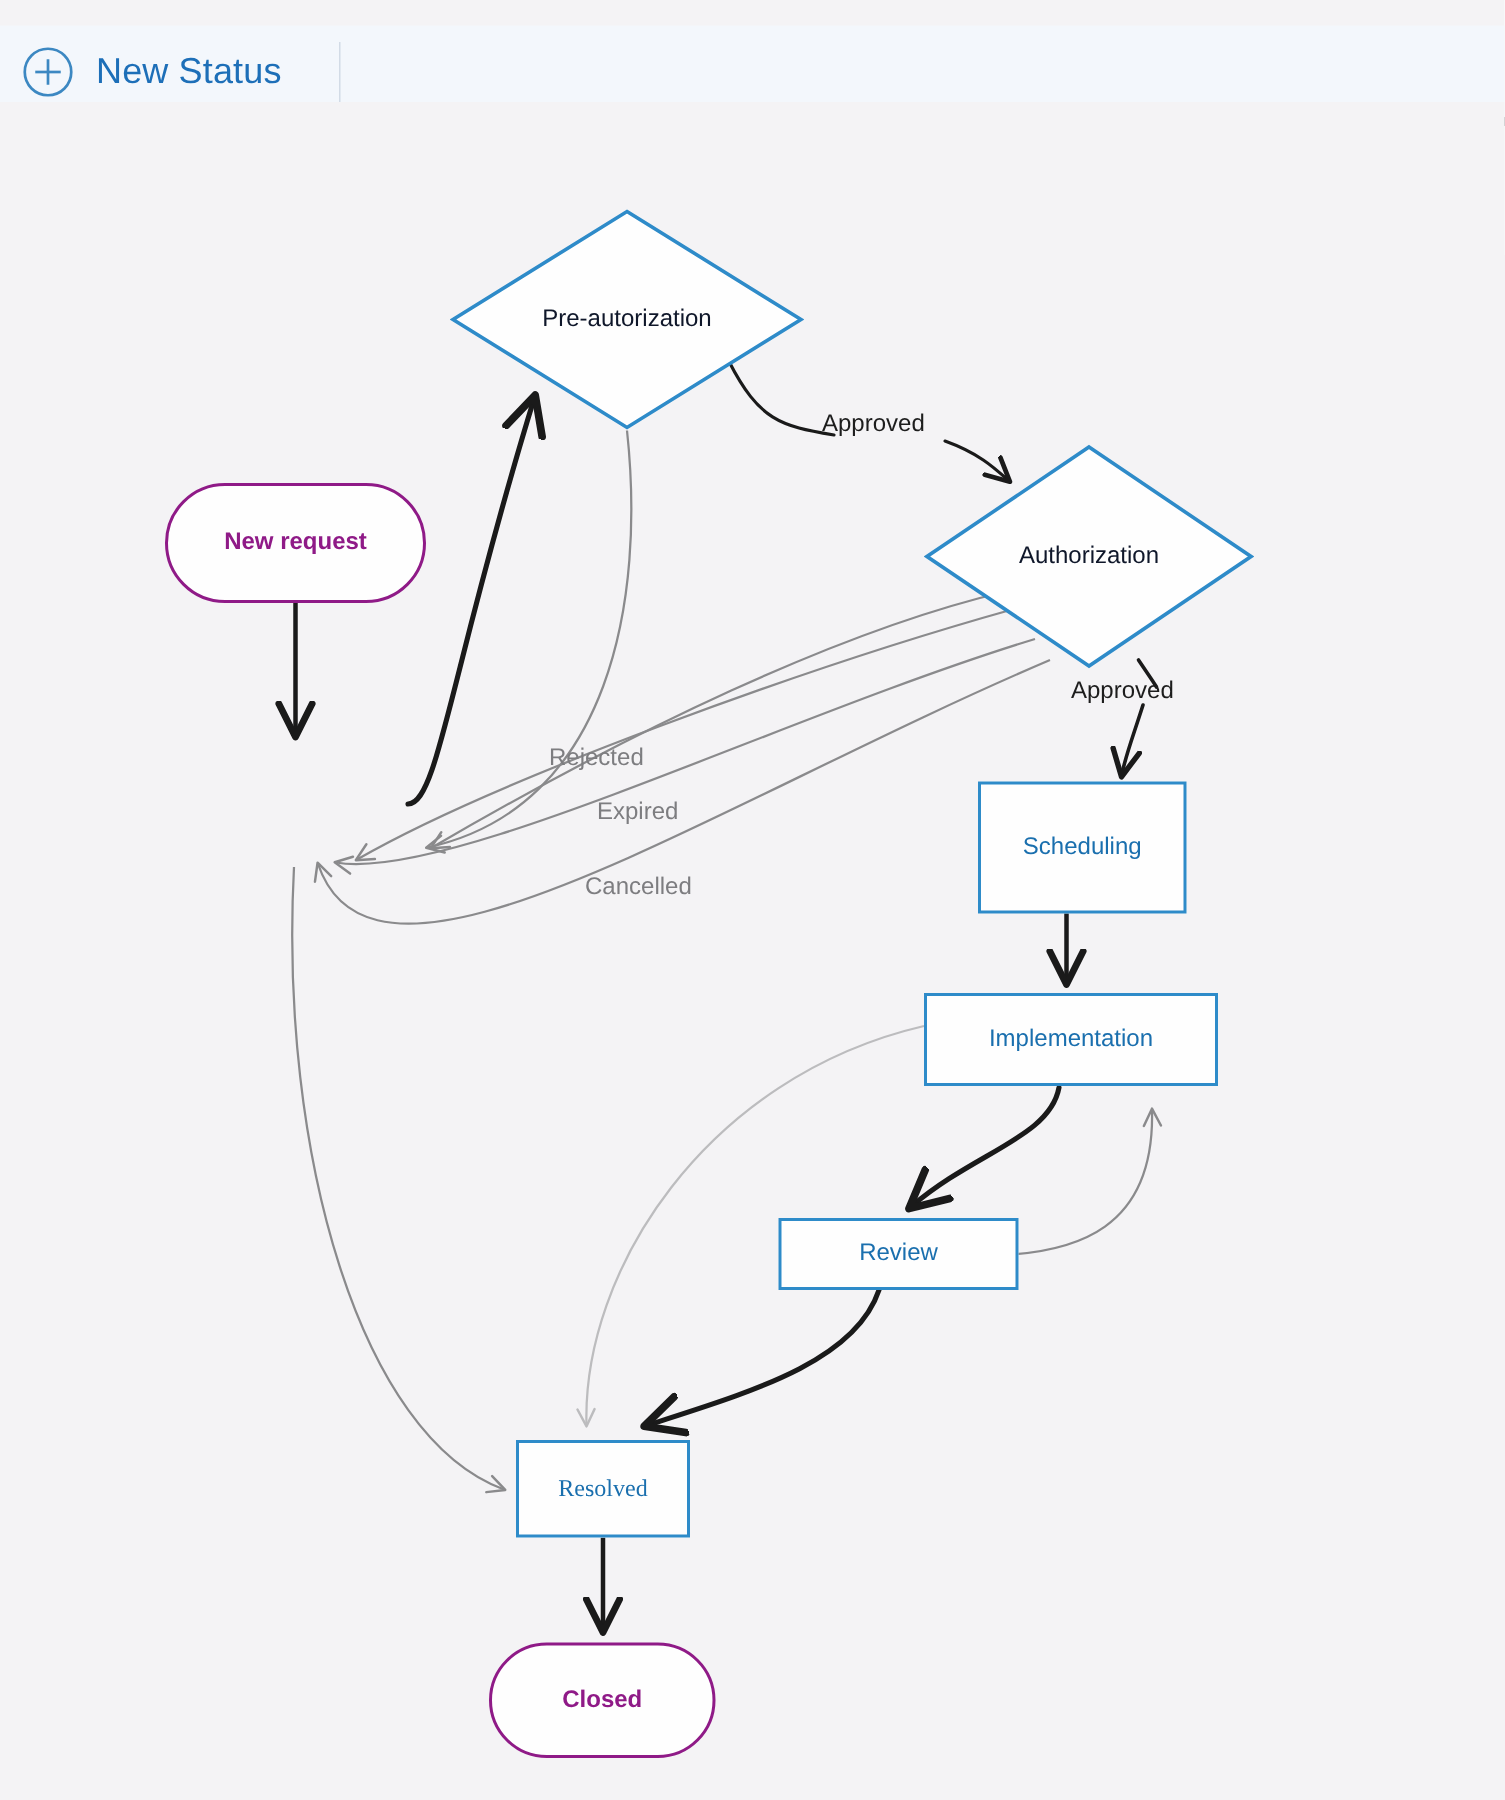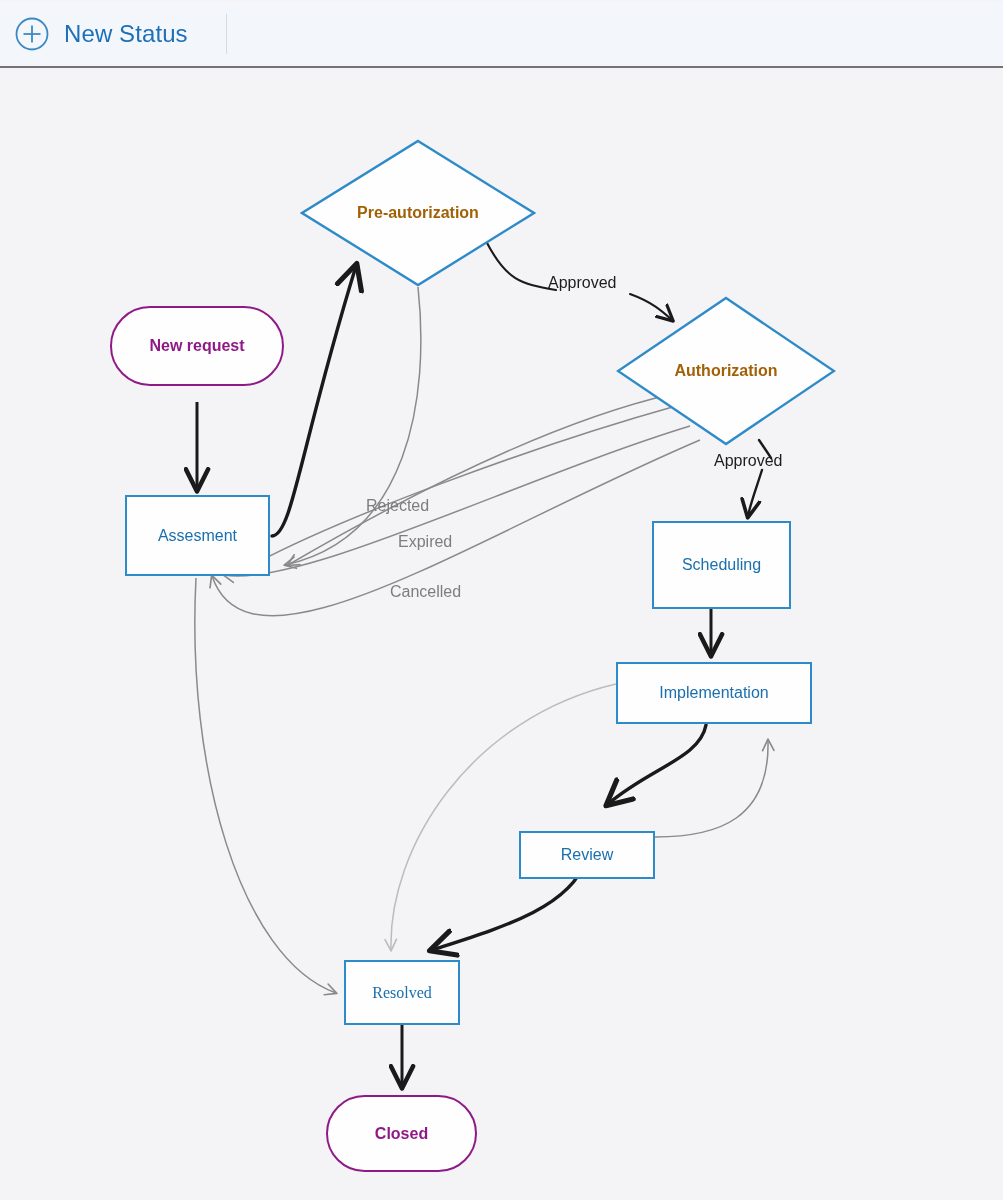--- a/index.html
+++ b/index.html
@@ -16,25 +16,25 @@
   #app {
     position: relative;
     width: 1003px;
     height: 1200px;
     background: #f4f3f5;
   }
 
   
   #toolbar {
     position: absolute;
-    left: 0; top: 2px;
+    left: 0; top: 17px;
     width: 1003px;
     height: 67px;
     background: #f3f7fc;
-    border-bottom: 3px solid #737373;
+    border-bottom: 6px solid #737373;
     display: flex;
     align-items: center;
     box-sizing: border-box;
   }
   .tb-action {
     display: flex;
     align-items: center;
     height: 100%;
     cursor: pointer;
     user-select: none;
@@ -107,22 +107,22 @@
 
   .node.diamond { background: transparent; border: none; }
   .node.diamond .diamond-shape {
     position: absolute;
     left: 0; top: 0;
     width: 100%;
     height: 100%;
   }
   .node.diamond .node-label {
     position: relative;
-    color: #a16207;
-    font-weight: bold;
+    color: #0f172a;
+    font-weight: normal;
     z-index: 2;
   }
 
   
   .edge-label {
     position: absolute;
     font-size: 16px;
     white-space: nowrap;
     pointer-events: none;
   }
@@ -194,51 +194,48 @@
 
       <path d="M586,792 C 570,840 500,860 432,882" fill="none" stroke="#1a1a1a" stroke-width="3.4" stroke-linecap="round" marker-end="url(#ah-dark)"></path>
 
       <path d="M616,616 C 470,650 388,780 391,882" fill="none" stroke="#bcbcbe" stroke-width="1.5" marker-end="url(#ah-gray-light)"></path>
 
       <path d="M196,510 C 186,700 240,890 336,925" fill="none" stroke="#8a8a8c" stroke-width="1.5" marker-end="url(#ah-gray)"></path>
 
       <path d="M402,957 L402,1018" fill="none" stroke="#1a1a1a" stroke-width="3" marker-end="url(#ah-dark)"></path>
     </svg>
 
-    <div class="node terminal" style="left:110px; top:238px; width:174px; height:80px;">
+    <div class="node terminal" style="left:110px; top:254px; width:174px; height:80px;">
       <span class="node-label">New request</span>
     </div>
 
     <div class="node diamond" style="left:300px; top:71px; width:236px; height:148px;">
       <svg class="diamond-shape" viewBox="0 0 236 148" preserveAspectRatio="none">
         <polygon points="118,2 234,74 118,146 2,74" fill="#fefefe" stroke="#2e8bc9" stroke-width="2.4"></polygon>
       </svg>
       <span class="node-label">Pre-autorization</span>
     </div>
 
     <div class="node diamond" style="left:616px; top:228px; width:220px; height:150px;">
       <svg class="diamond-shape" viewBox="0 0 220 150" preserveAspectRatio="none">
         <polygon points="110,2 218,75 110,148 2,75" fill="#fefefe" stroke="#2e8bc9" stroke-width="2.4"></polygon>
       </svg>
       <span class="node-label">Authorization</span>
     </div>
 
-    <div class="node rect" style="left:125px; top:427px; width:145px; height:81px;">
-      <span class="node-label">Assesment</span>
-    </div>
 
     <div class="node rect" style="left:642px; top:453px; width:139px; height:88px;margin-left:10px;">
       <span class="node-label">Scheduling</span>
     </div>
 
     <div class="node rect" style="left:616px; top:594px; width:196px; height:62px;">
       <span class="node-label">Implementation</span>
     </div>
 
-    <div class="node rect" style="left:519px; top:744px; width:136px; height:48px;margin-top:19px;">
+    <div class="node rect" style="left:519px; top:744px; width:160px; height:48px;">
       <span class="node-label">Review</span>
     </div>
 
     <div class="node rect" style="left:344px; top:892px; width:116px; height:65px;font-family:Liberation Serif, serif;">
       <span class="node-label">Resolved</span>
     </div>
 
     <div class="node terminal" style="left:326px; top:1027px; width:151px; height:77px;">
       <span class="node-label">Closed</span>
     </div>

